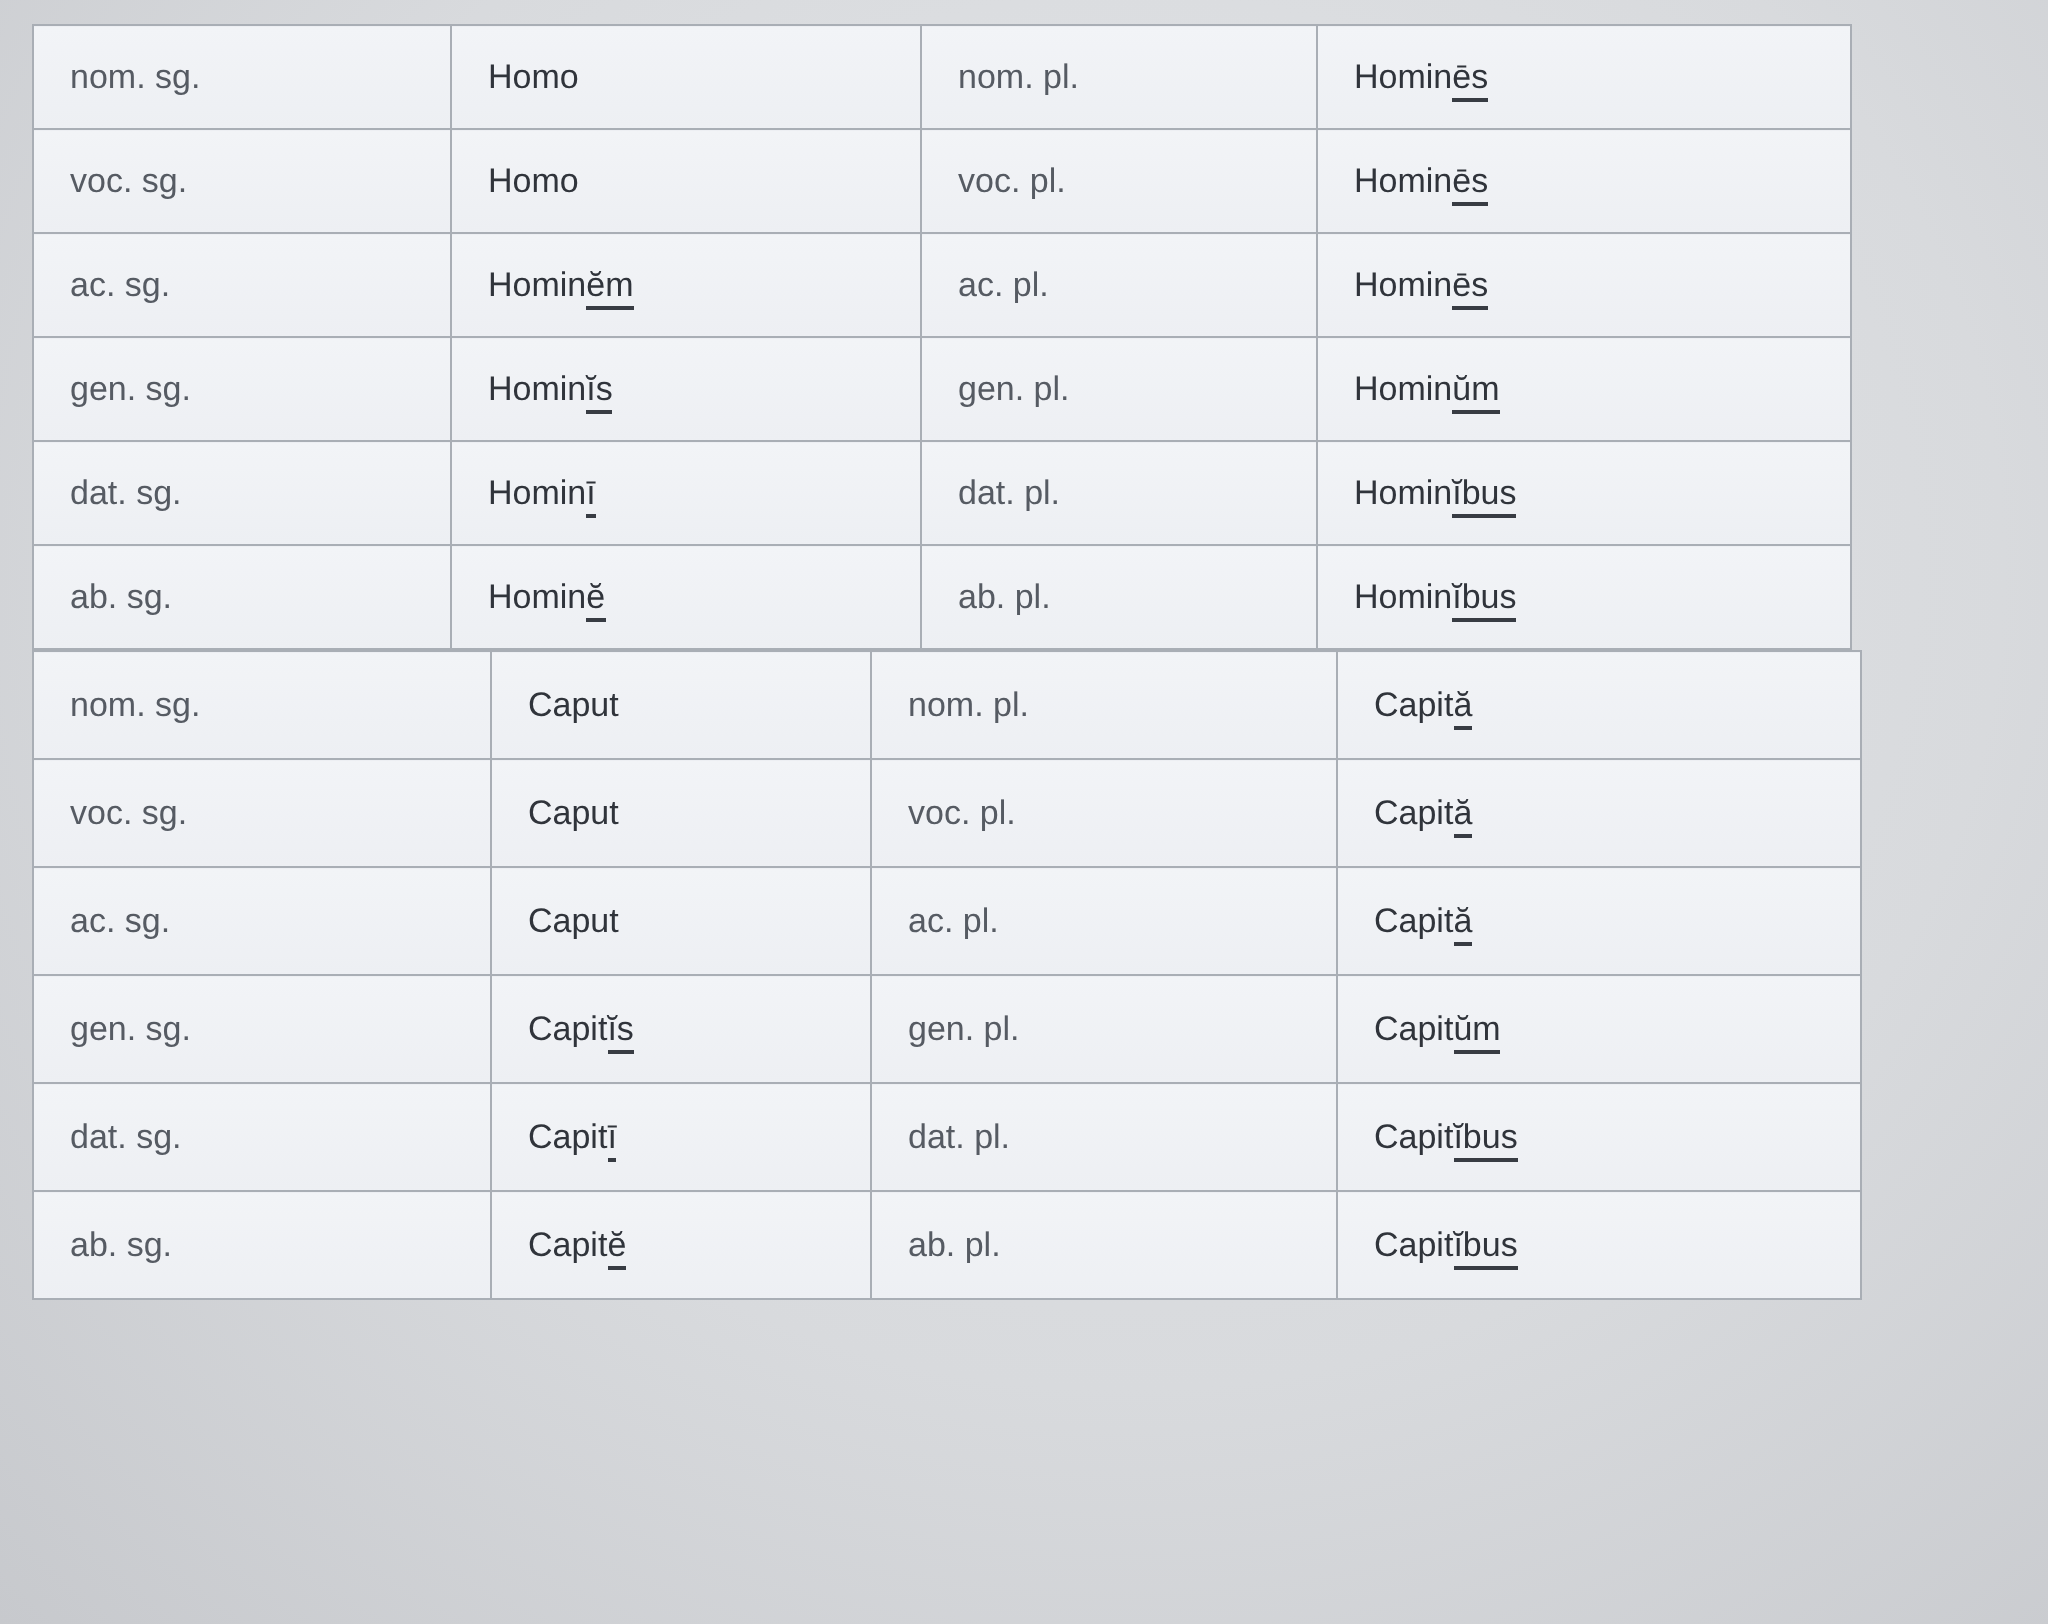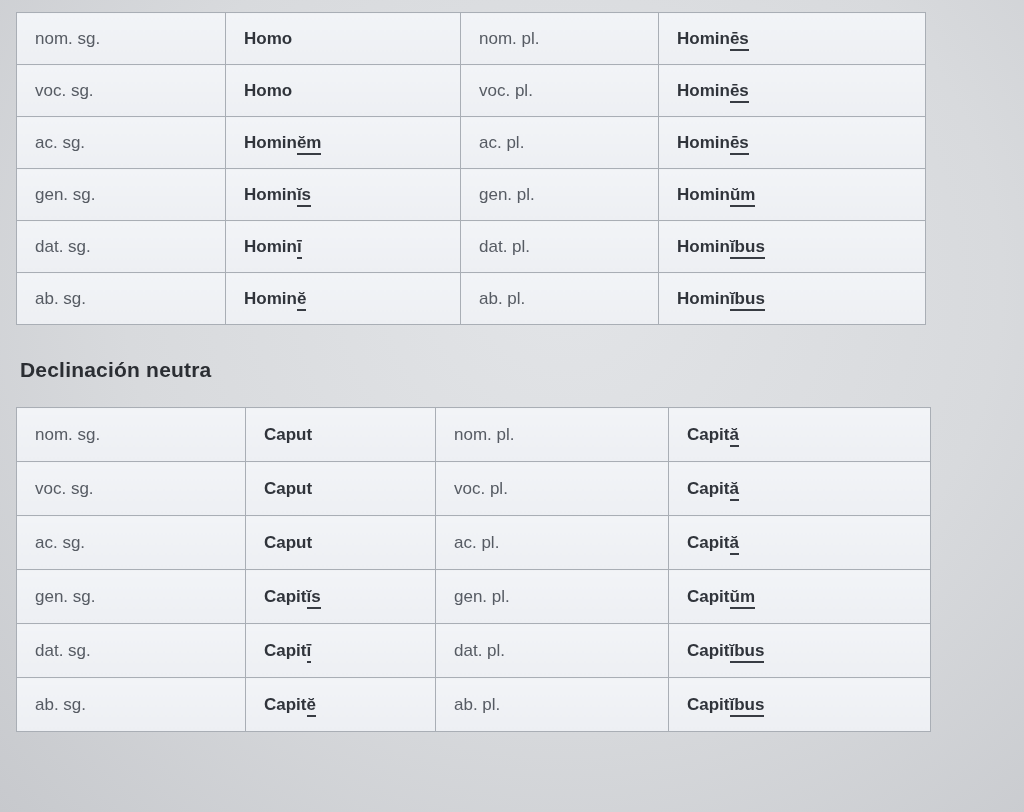--- a/index.html
+++ b/index.html
@@ -24,21 +24,21 @@
   table.decl td {
     border: 1px solid #a9aeb5;
     font-size: 17px;
     padding: 0 10px 0 18px;
     vertical-align: middle;
     background: linear-gradient(180deg, #f2f4f7 0%, #edeff3 100%);
   }
   #table-masculine td { height: 51px; }
   #table-neuter td { height: 53px; }
   .case { color: #565b63; font-weight: 400; }
-  .form { color: #30343b; font-weight: 700; font-size: 17.5px; padding-left: 15px; }
+  .form { color: #30343b; font-weight: 400; font-size: 17.5px; padding-left: 15px; }
   .ending { border-bottom: 2px solid #383c43; padding-bottom: 1px; }
   .ending:empty { border-bottom: none; }
 </style>
 </head>
 <body>
 
 <div class="slide">
 
 
   <table class="decl" id="table-masculine">
@@ -81,21 +81,20 @@
       </tr>
       <tr>
         <td class="case">ab. sg.</td>
         <td class="form"><span>Homin</span><span class="ending">ĕ</span></td>
         <td class="case">ab. pl.</td>
         <td class="form"><span>Homin</span><span class="ending">ĭbus</span></td>
       </tr>
     </tbody>
   </table>
 
-  <h1 class="section-title title-2">Declinación neutra</h1>
 
   <table class="decl" id="table-neuter">
     <colgroup>
       <col style="width:229px">
         <col style="width:190px">
         <col style="width:233px">
         <col style="width:262px">
     </colgroup>
     <tbody>
       <tr>

